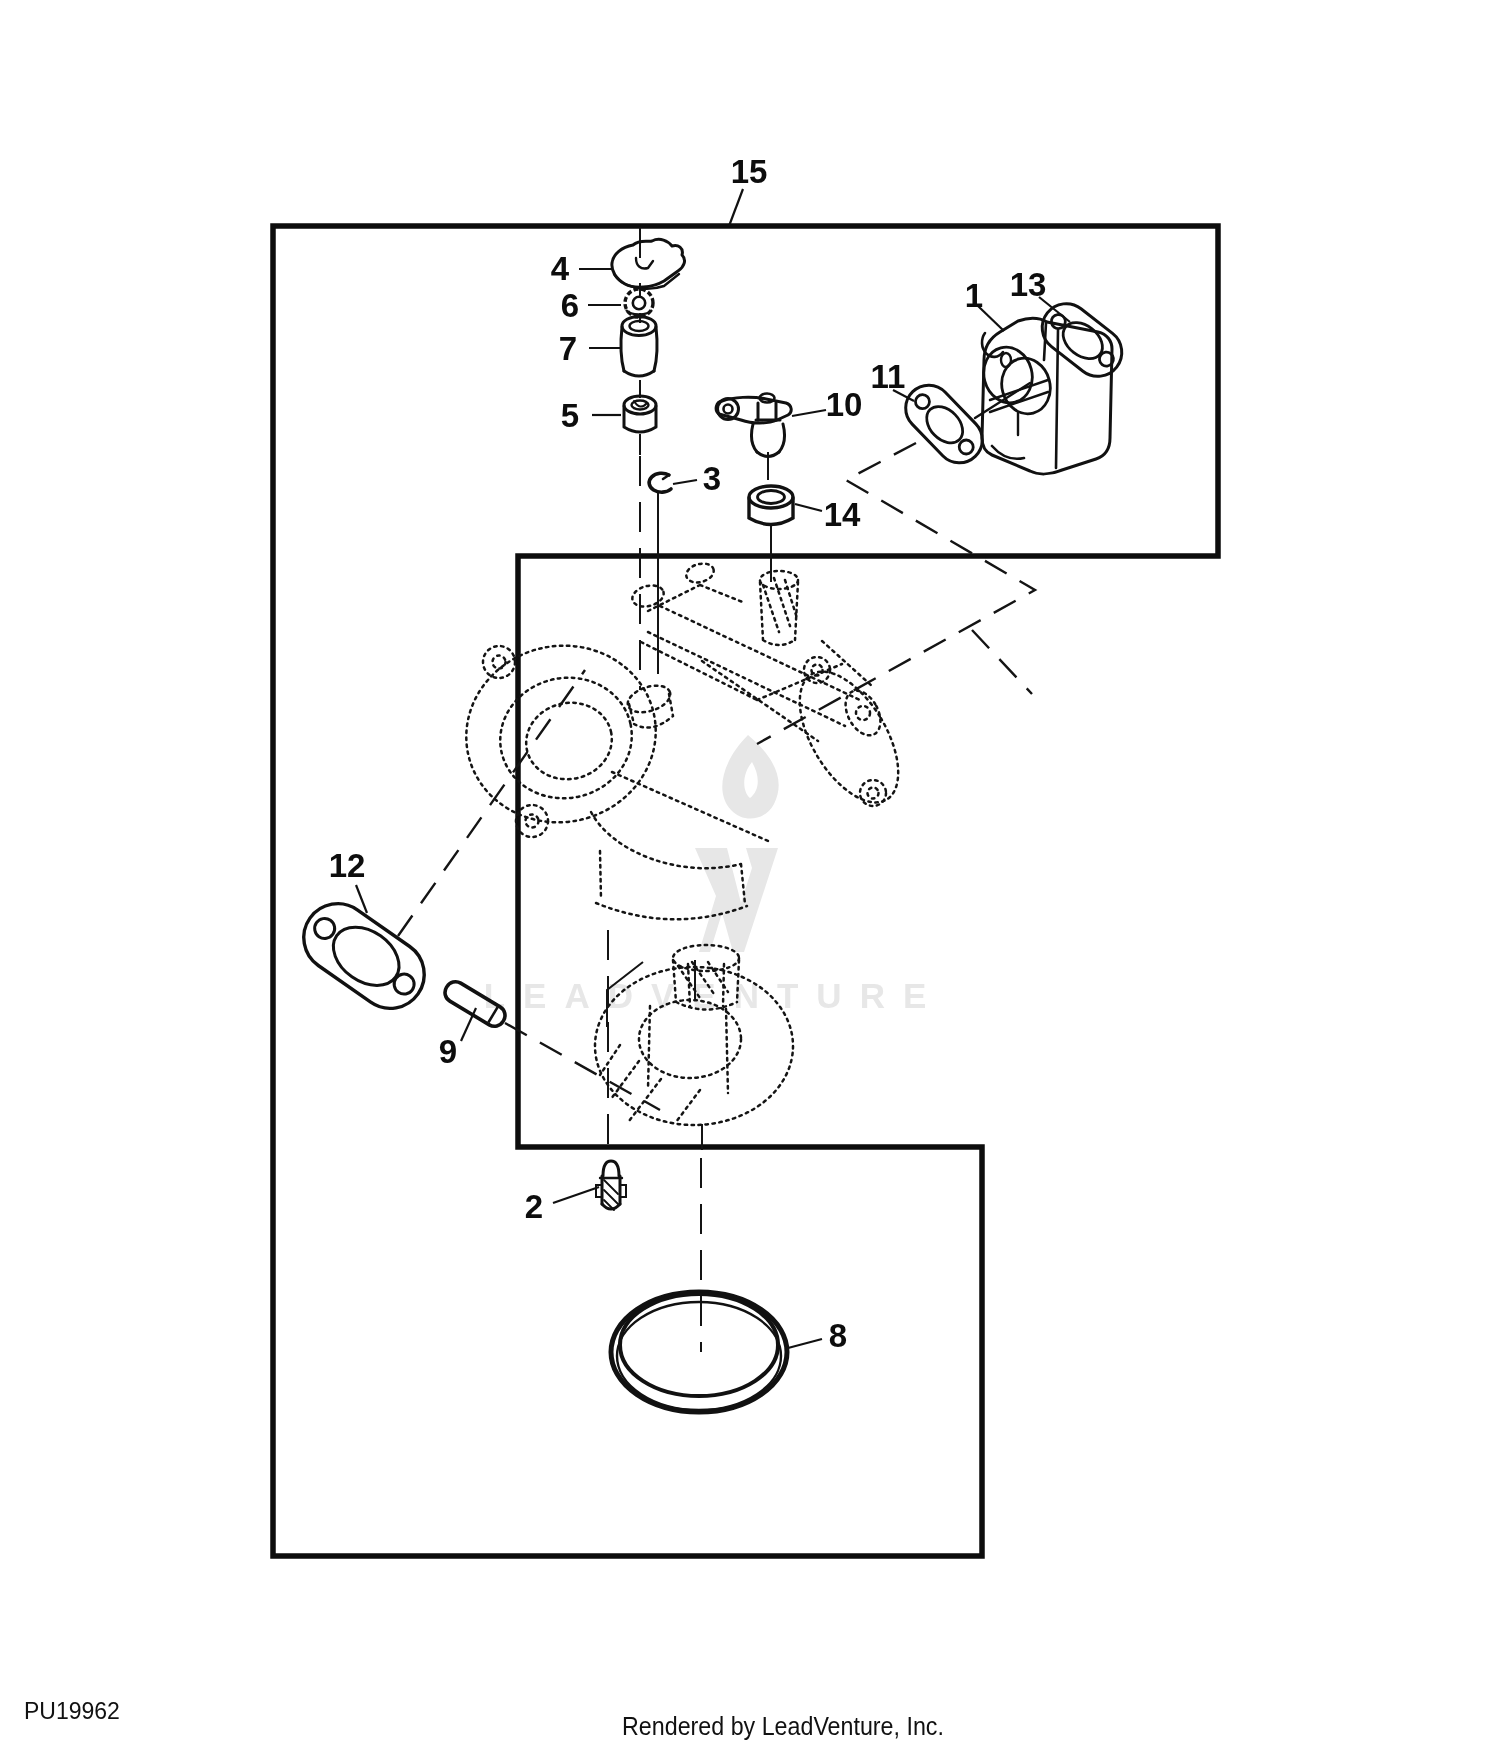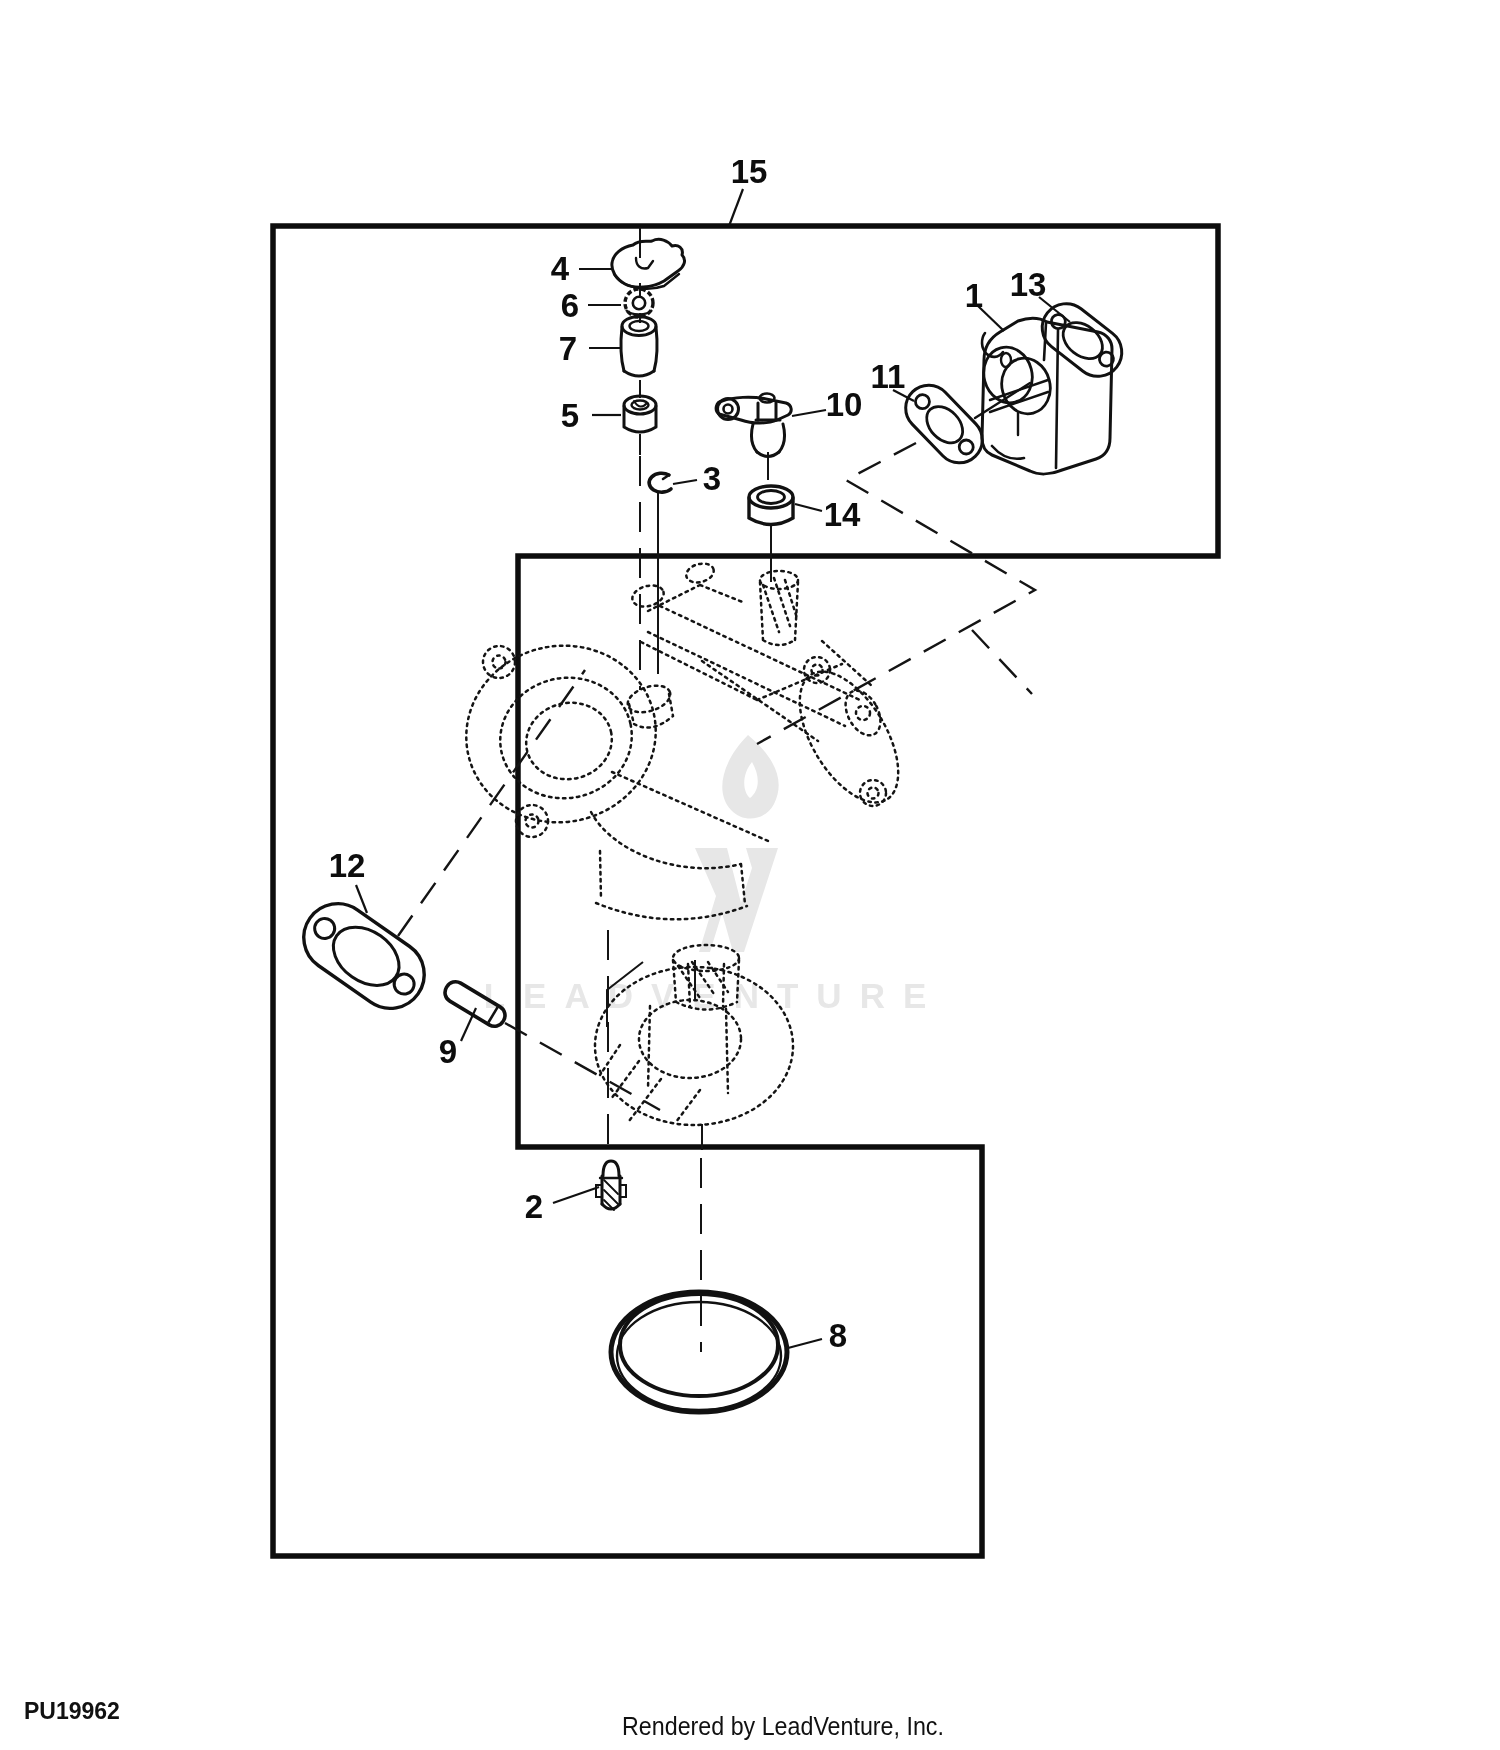--- a/index.html
+++ b/index.html
@@ -21,21 +21,21 @@
     font-family:"Liberation Sans", sans-serif;
     font-weight:bold;
     font-size:35px;
     letter-spacing:18px;
     fill:#e7e7e7;
   }
   .footer-code{
     position:absolute;
     left:24px;top:1698px;
     font-size:23px;
-    font-weight:bold;
+    font-weight:normal;
     color:#111;
     letter-spacing:0px;
   }
   .footer-credit{
     position:absolute;
     left:0;top:1712px;
     width:1566px;
     text-align:center;
     font-size:25px;
     font-weight:normal;

